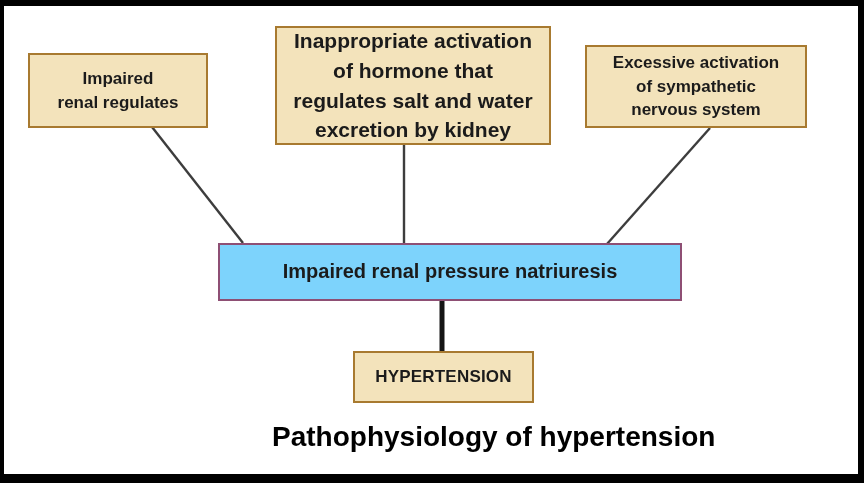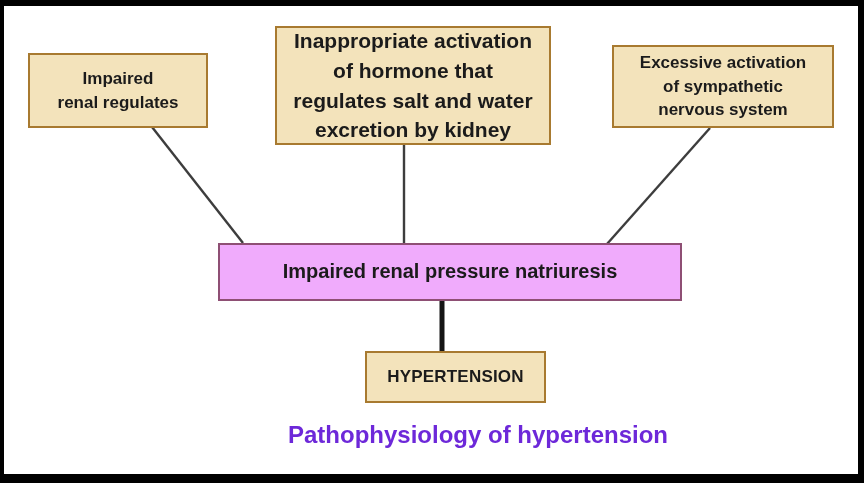--- a/index.html
+++ b/index.html
@@ -34,37 +34,37 @@
     white-space: pre-line;
     font-weight: bold;
     color: #1b1b1b;
     line-height: 1.38;
   }
   .tan {
     background: #f3e3bb;
     border: 2.5px solid #a87a30;
   }
   .pink {
-    background: #f0abfc;
+    background: #7dd3fc;
     border: 2.5px solid #8e4f74;
   }
   .node-left   { left: 24px;  top: 47px;  width: 180px; height: 75px; font-size: 17px; }
   .node-center { left: 271px; top: 20px;  width: 276px; height: 119px; font-size: 21px; line-height: 1.42; }
-  .node-right  { left: 608px; top: 39px;  width: 222px; height: 83px; font-size: 17px; }
+  .node-right  { left: 581px; top: 39px;  width: 222px; height: 83px; font-size: 17px; }
   .node-mid    { left: 214px; top: 237px; width: 464px; height: 58px; font-size: 20px; }
-  .node-hyp    { left: 349px; top: 345px; width: 181px; height: 52px; font-size: 17px; letter-spacing: 0.2px; margin-left: 12px; }
+  .node-hyp    { left: 349px; top: 345px; width: 181px; height: 52px; font-size: 17px; letter-spacing: 0.2px; }
   .title {
     position: absolute;
     left: 268px;
     top: 415px;
     width: 412px;
     text-align: center;
-    font-size: 24px;
+    font-size: 28px;
     font-weight: bold;
-    color: #6d28d9;
+    color: #000000;
     white-space: nowrap;
   }
 </style>
 </head>
 <body>
 
 <div class="frame">
 
   <svg class="connectors" width="854" height="468" viewBox="0 0 854 468">
     <line x1="148" y1="121" x2="239" y2="237" stroke="#3d3d3d" stroke-width="2.4"></line>

